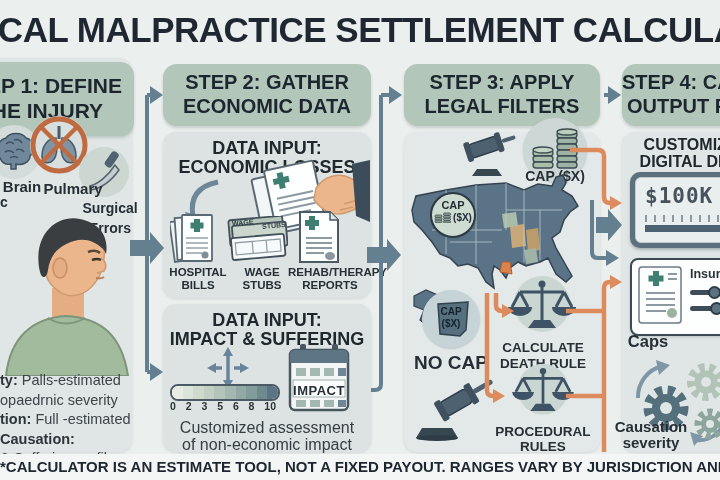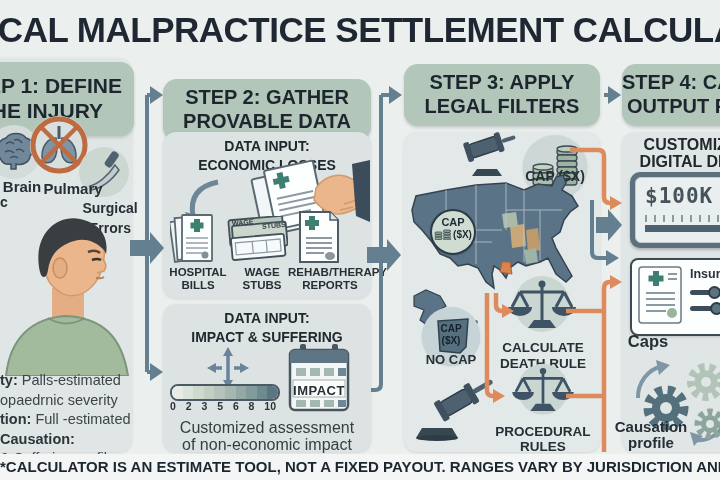--- a/index.html
+++ b/index.html
@@ -5,24 +5,24 @@
   html,body{margin:0;padding:0;}
   #canvas{position:relative;width:720px;height:480px;overflow:hidden;background:#ebefee;
     font-family:"Liberation Sans",sans-serif;color:#1d262e;}
   .ab{position:absolute;}
   .title{top:10px;left:50%;transform:translateX(-50%);white-space:nowrap;
     font-size:35px;font-weight:bold;letter-spacing:-.5px;color:#1e2732;}
   .hdr{background:#b2c6ba;border-radius:14px;display:flex;flex-direction:column;
     justify-content:center;text-align:center;font-weight:bold;line-height:1.18;
     box-shadow:0 2px 3px rgba(40,60,60,.18);}
   .panel{background:#e0e6e5;border-radius:13px;box-shadow:0 1px 3px rgba(40,60,60,.12);}
-  .sect{font-weight:bold;font-size:14px;text-align:center;color:#20282e;line-height:1;}
+  .sect{font-weight:bold;font-size:18px;text-align:center;color:#20282e;line-height:1;}
   .lbl{font-weight:bold;text-align:center;color:#262f36;}
   .small-lbl{font-weight:bold;font-size:11.5px;line-height:13px;text-align:center;color:#262f36;}
-  .cap-circ{border-radius:50%;background:#ccd7d6;box-shadow:0 1px 2px rgba(40,60,60,.2);margin-top:17px;}
+  .cap-circ{border-radius:50%;background:#ccd7d6;box-shadow:0 1px 2px rgba(40,60,60,.2);}
   .note{white-space:nowrap;font-size:14.5px;line-height:19.5px;color:#3d4449;}
   .note b{color:#2d343a;}
   .disclaimer{left:0;bottom:0;width:720px;height:26px;background:#f3f6f5;
     font-size:15px;font-weight:bold;line-height:26px;text-align:center;white-space:nowrap;color:#1d2630;}
   .scalebox{display:flex;border:2px solid #4b5a64;border-radius:8px;overflow:hidden;height:13px;background:#fff;}
   .scalebox span{flex:1;}
   .scalebox span:nth-child(1){background:#e7ede5}.scalebox span:nth-child(2){background:#dbe4da}
   .scalebox span:nth-child(3){background:#cfdacd}.scalebox span:nth-child(4){background:#c2d0c4}
   .scalebox span:nth-child(5){background:#b4c4bb}.scalebox span:nth-child(6){background:#a4b7b0}
   .scalebox span:nth-child(7){background:#93a9a6}.scalebox span:nth-child(8){background:#829b9b}
@@ -96,23 +96,23 @@
   </svg>
 
   <div class="ab" style="left:0;top:371px;">
     <div class="note"><b>ty:</b><span> Palls-estimated</span></div>
     <div class="note"><b></b><span>opaedrnic severity</span></div>
     <div class="note"><b>tion:</b><span> Full -estimated</span></div>
     <div class="note"><b>Causation:</b><span></span></div>
     <div class="note"><b></b><span>&amp; Suffering profile</span></div>
   </div>
 
-  <div class="ab hdr" style="left:163px;top:64px;width:208px;height:62px;font-size:20px;margin-top:15px;">
+  <div class="ab hdr" style="left:163px;top:64px;width:208px;height:62px;font-size:20px;">
     <span>STEP 2: GATHER</span>
-    <span>PROVABLE DATA</span>
+    <span>ECONOMIC DATA</span>
   </div>
   <div class="ab panel" style="left:163px;top:132px;width:208px;height:166px;background:#dce3e2;"></div>
   <div class="ab sect" style="left:163px;top:139px;width:208px;">DATA INPUT:</div>
   <div class="ab sect" style="left:163px;top:158px;width:208px;">ECONOMIC LOSSES</div>
 
   <svg class="ab" style="left:180px;top:176px;" width="44" height="56" viewBox="0 0 44 56">
     <path d="M38,6 Q8,12 13,40" stroke="#6d8799" stroke-width="5" fill="none"></path>
     <polygon points="5,36 22,40 11,52" fill="#6d8799"></polygon>
   </svg>
 
@@ -296,21 +296,21 @@
     </div>
   </div>
 
   <div class="ab cap-circ" style="left:422px;top:290px;width:58px;height:58px;background:#c6d3d7;">
     <svg width="58" height="58" viewBox="0 0 58 58">
       <path d="M16,14 L46,12 L44,40 L38,46 L18,44 Z" fill="#56707f" stroke="#32414c" stroke-width="1.5"></path>
     </svg>
     <span class="ab" style="left:0;top:16px;width:58px;text-align:center;font-size:10px;font-weight:bold;color:#16222b;">CAP</span>
     <span class="ab" style="left:0;top:28px;width:58px;text-align:center;font-size:10px;font-weight:bold;color:#16222b;">($X)</span>
   </div>
-  <div class="ab lbl" style="left:414px;top:352px;width:74px;font-size:13px;">NO CAP</div>
+  <div class="ab lbl" style="left:414px;top:352px;width:74px;font-size:19px;">NO CAP</div>
 
   <svg class="ab" style="left:412px;top:376px;" width="84" height="66" viewBox="0 0 84 66">
     <g transform="rotate(-30 45 26)">
       <rect x="28" y="18" width="32" height="16" rx="5" fill="#4e6170" stroke="#2e3c47" stroke-width="1.5"></rect>
       <rect x="24" y="15" width="7" height="22" rx="2" fill="#3f505e"></rect>
       <rect x="58" y="15" width="7" height="22" rx="2" fill="#3f505e"></rect>
       <rect x="64" y="23" width="22" height="5" rx="2.5" fill="#4e6170"></rect>
     </g>
     <path d="M4,62 H46 L40,52 H10 Z" fill="#37474f"></path>
     <ellipse cx="25" cy="62" rx="21" ry="3" fill="#2e3c47"></ellipse>
@@ -386,21 +386,21 @@
     <circle cx="38" cy="58" r="14" fill="#54707c"></circle>
     <circle cx="38" cy="58" r="6" fill="#e0e6e5"></circle>
     <circle cx="78" cy="32" r="14" stroke="#b2c3b7" stroke-width="10" stroke-dasharray="5.5 4.3" fill="none"></circle>
     <circle cx="78" cy="32" r="11.5" fill="#b2c3b7"></circle>
     <circle cx="78" cy="32" r="5" fill="#e0e6e5"></circle>
     <circle cx="82" cy="74" r="11" stroke="#8da69d" stroke-width="9" stroke-dasharray="4.6 3.6" fill="none"></circle>
     <circle cx="82" cy="74" r="9" fill="#8da69d"></circle>
     <circle cx="82" cy="74" r="4" fill="#e0e6e5"></circle>
   </svg>
   <div class="ab lbl" style="left:613px;top:418px;width:76px;font-size:15px;">Causation</div>
-  <div class="ab lbl" style="left:613px;top:434px;width:76px;font-size:15px;">profile</div>
+  <div class="ab lbl" style="left:613px;top:434px;width:76px;font-size:15px;">severity</div>
 
   <svg class="ab" style="left:0;top:0;pointer-events:none;" width="720" height="480" viewBox="0 0 720 480">
     <g stroke="#647f8f" stroke-width="4" fill="none">
       <path d="M147,95 V372 M147,95 H150 M147,372 H150"></path>
       <path d="M381,95 V384 Q381,390 375,390 H371 M381,95 H389"></path>
       <path d="M592,200 V252 Q592,258 598,258 H606"></path>
       <path d="M604,95 H608"></path>
     </g>
     <g fill="#647f8f">
       <polygon points="150,86 163,95 150,104"></polygon>

